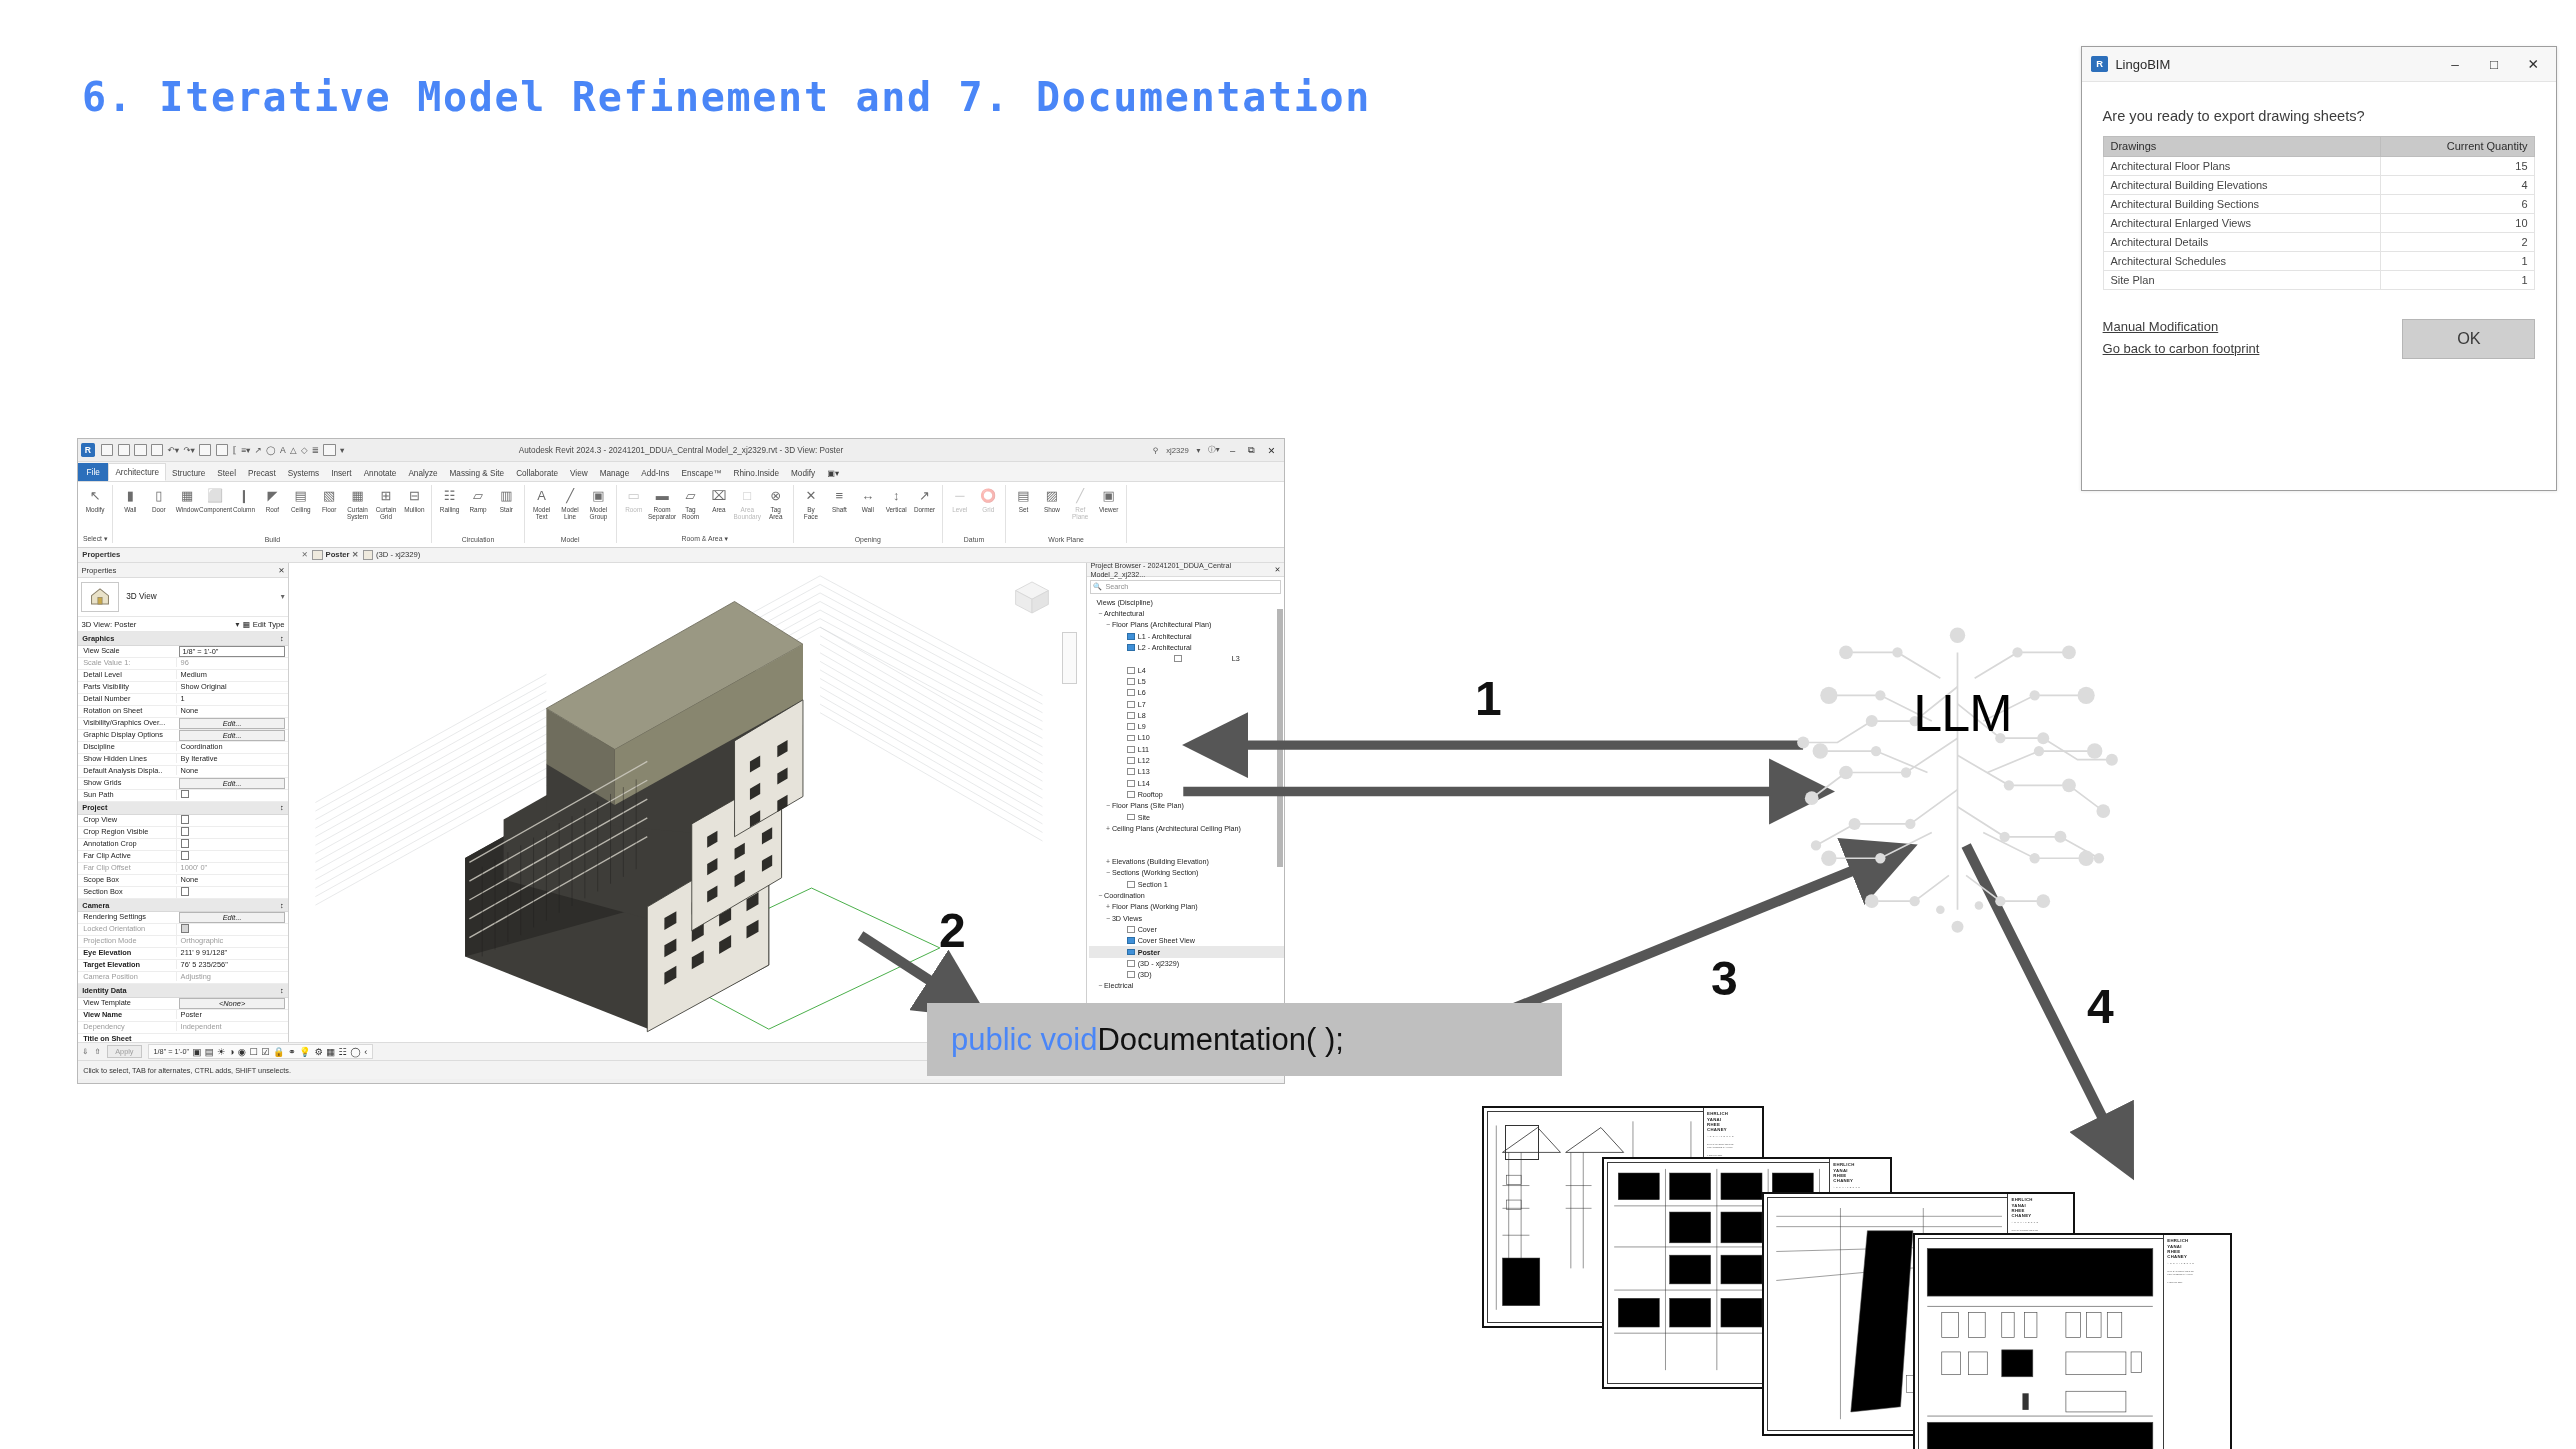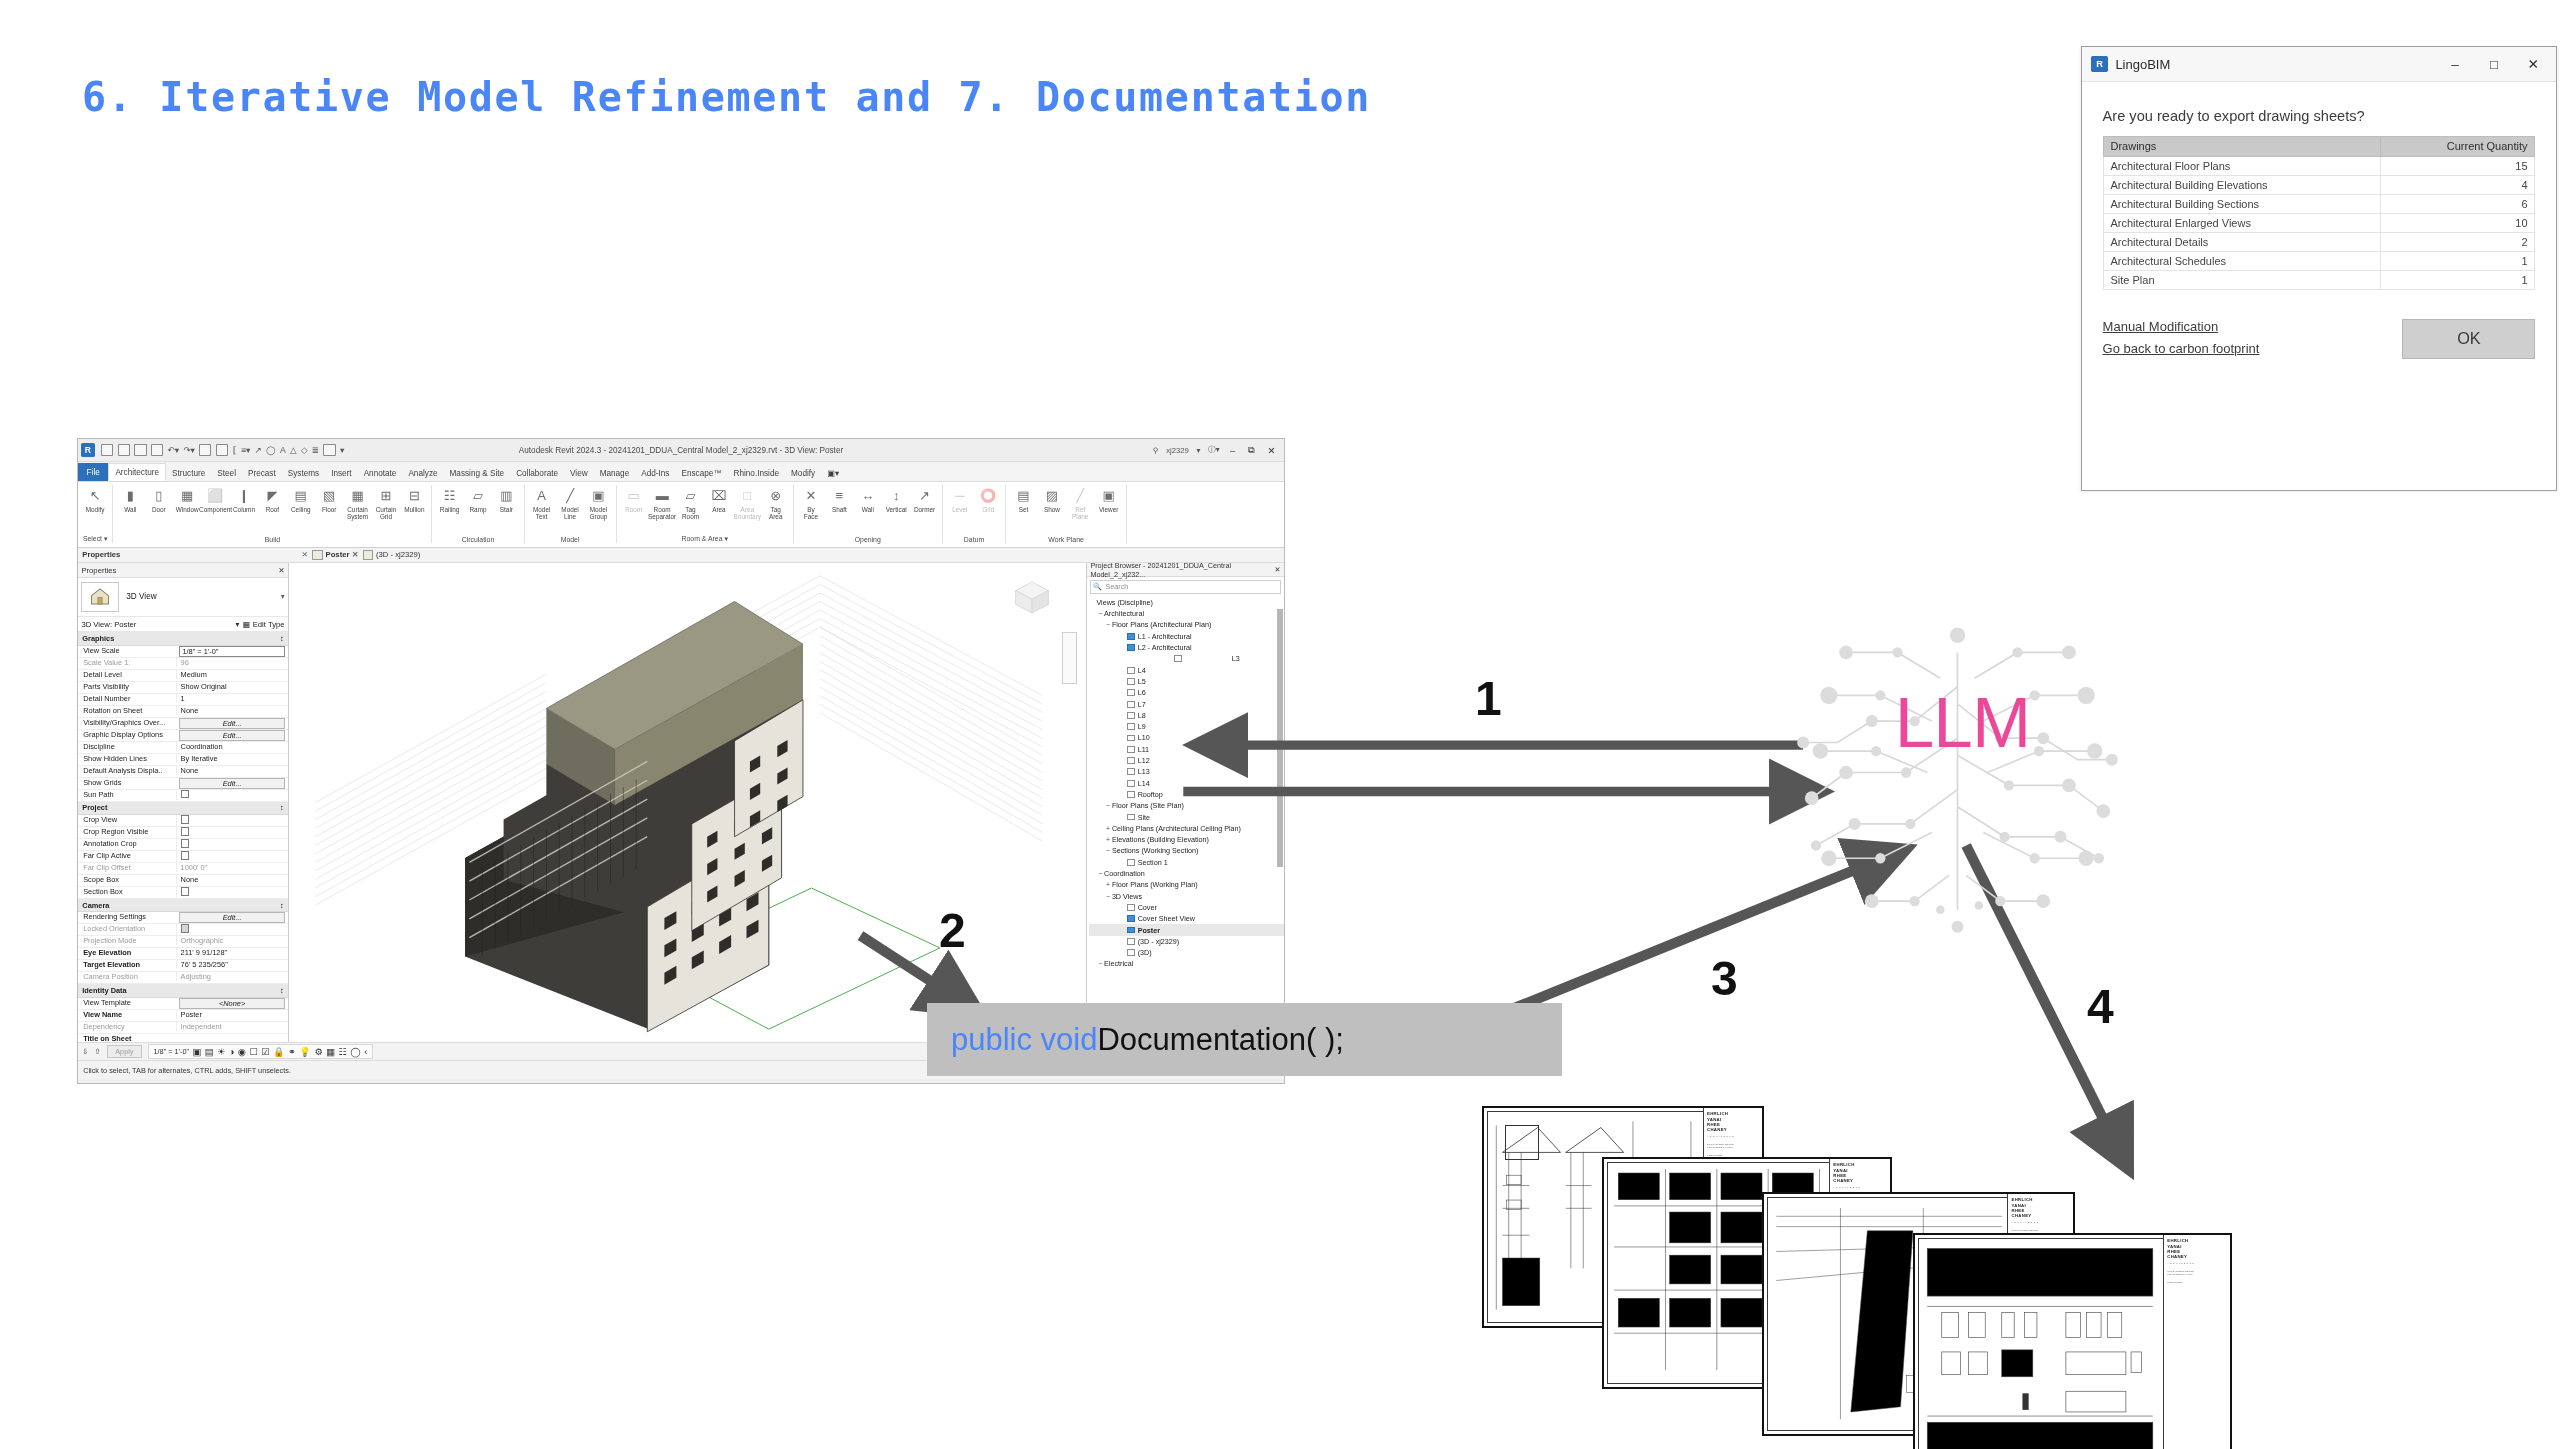--- a/index.html
+++ b/index.html
@@ -110,21 +110,21 @@
   #code-box{
     position:absolute;left:927px;top:1003px;width:635px;height:73px;
     background:#bfbfbf;display:flex;align-items:center;padding-left:24px;box-sizing:border-box;
   }
   #code-box span{font-size:31px;color:#111;}
   #code-box .kw{color:#4a86f7;}
   
   #llm{position:absolute;left:1743px;top:601px;width:429px;height:343px;}
   #llm-label{
     position:absolute;left:1868px;top:687px;width:189px;text-align:center;
-    font-size:71px;color:#ec4899;letter-spacing:-0.9px;line-height:1;
+    font-size:52px;color:#000000;letter-spacing:-0.9px;line-height:1;
   }
   
   .stepnum{position:absolute;font-size:48px;font-weight:bold;color:#111;}
   #n1{left:1475px;top:671px;}
   #n2{left:939px;top:903px;}
   #n3{left:1711px;top:951px;}
   #n4{left:2087px;top:979px;}
   
   .sheet{position:absolute;background:#ffffff;border:2.6px solid #111;box-sizing:border-box;}
   .sheet .inner{position:absolute;left:3.4px;top:3.4px;right:3.4px;bottom:3.4px;border:0.9px solid #3a3a3a;}
@@ -812,21 +812,21 @@
           </div>
           <div class="tnode" style="padding-left: 31px;">
             <span class="exp"></span>
             <span class="vbox "></span>
             <span>Site</span>
           </div>
           <div class="tnode" style="padding-left: 15.5px;">
             <span class="exp">+</span>
             <span>Ceiling Plans (Architectural Ceiling Plan)</span>
           </div>
-          <div class="tnode" style="padding-left: 15.5px;">
+          <div class="tnode" style="padding-left: 15.5px; margin-top: 22px;">
             <span class="exp">+</span>
             <span>Elevations (Building Elevation)</span>
           </div>
           <div class="tnode" style="padding-left: 15.5px;">
             <span class="exp">−</span>
             <span>Sections (Working Section)</span>
           </div>
           <div class="tnode" style="padding-left: 31px;">
             <span class="exp"></span>
             <span class="vbox "></span>

